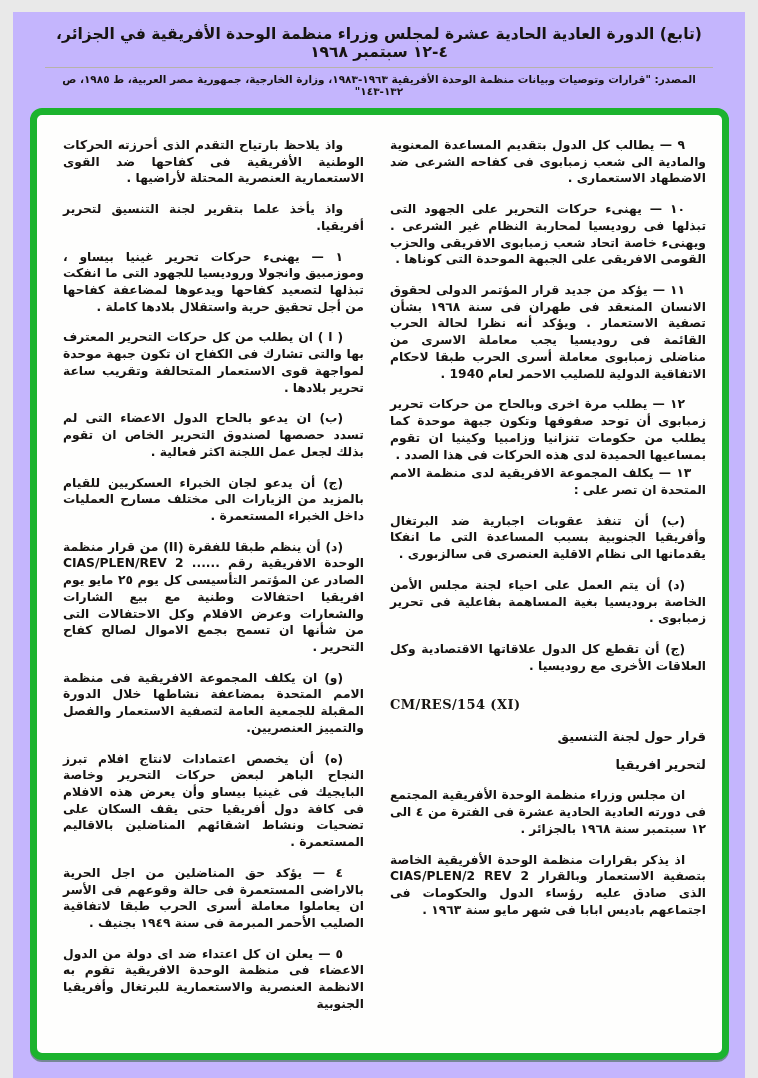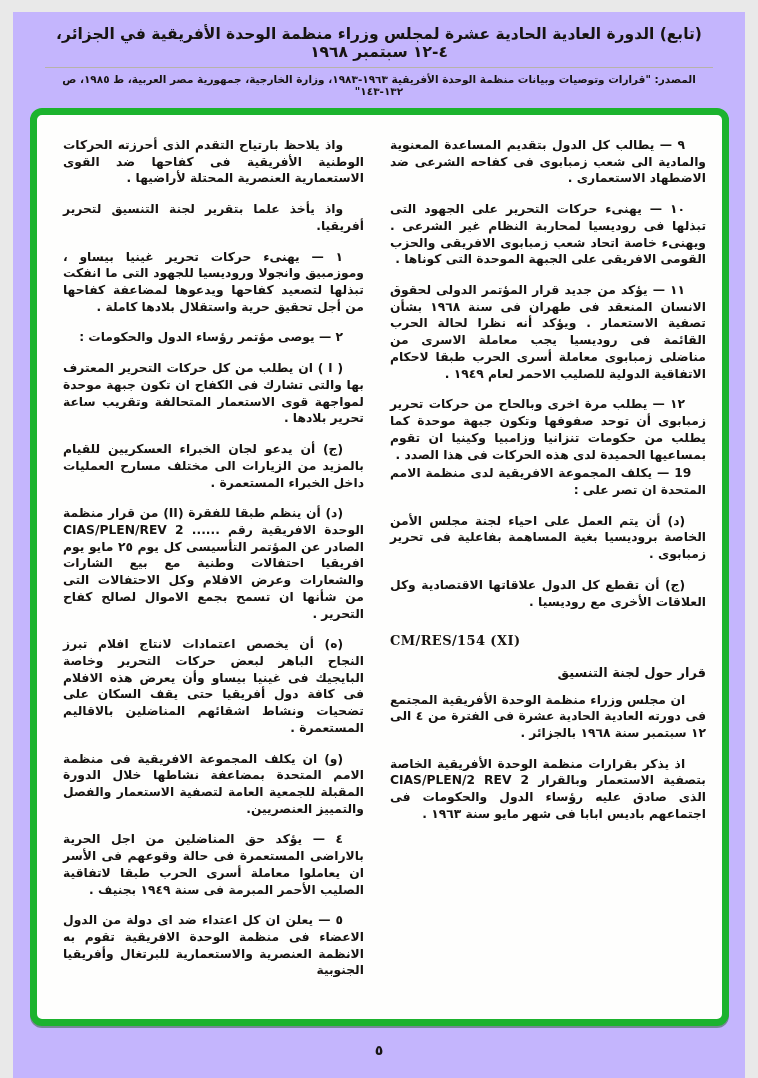--- a/index.html
+++ b/index.html
@@ -49,40 +49,42 @@
     <div class="hdr-title">(تابع) الدورة العادية الحادية عشرة لمجلس وزراء منظمة الوحدة الأفريقية في الجزائر، ٤-١٢ سبتمبر ١٩٦٨</div>
     <div class="hdr-rule"></div>
     <div class="hdr-source">المصدر: "قرارات وتوصيات وبيانات منظمة الوحدة الأفريقية ١٩٦٣-١٩٨٣، وزارة الخارجية، جمهورية مصر العربية، ط ١٩٨٥، ص ١٣٢-١٤٣"</div>
   </div>
 
   <div class="greenbox">
     <div class="cols">
       <div class="col col-first" id="col-right">
           <div class="p para">٩ — يطالب كل الدول بتقديم المساعدة المعنوية والمادية الى شعب زمبابوى فى كفاحه الشرعى ضد الاضطهاد الاستعمارى .</div>
           <div class="p para">١٠ — يهنىء حركات التحرير على الجهود التى تبذلها فى روديسيا لمحاربة النظام غير الشرعى . ويهنىء خاصة اتحاد شعب زمبابوى الافريقى والحزب القومى الافريقى على الجبهة الموحدة التى كوناها .</div>
-          <div class="p para">١١ — يؤكد من جديد قرار المؤتمر الدولى لحقوق الانسان المنعقد فى طهران فى سنة ١٩٦٨ بشأن تصفية الاستعمار . ويؤكد أنه نظرا لحالة الحرب القائمة فى روديسيا يجب معاملة الاسرى من مناضلى زمبابوى معاملة أسرى الحرب طبقا لاحكام الاتفاقية الدولية للصليب الاحمر لعام ١٩٤٩ .</div>
+          <div class="p para">١١ — يؤكد من جديد قرار المؤتمر الدولى لحقوق الانسان المنعقد فى طهران فى سنة ١٩٦٨ بشأن تصفية الاستعمار . ويؤكد أنه نظرا لحالة الحرب القائمة فى روديسيا يجب معاملة الاسرى من مناضلى زمبابوى معاملة أسرى الحرب طبقا لاحكام الاتفاقية الدولية للصليب الاحمر لعام 1940 .</div>
           <div class="p para tight">١٢ — يطلب مرة اخرى وبالحاح من حركات تحرير زمبابوى أن توحد صفوفها وتكون جبهة موحدة كما يطلب من حكومات تنزانيا وزامبيا وكينيا ان تقوم بمساعيها الحميدة لدى هذه الحركات فى هذا الصدد .</div>
-          <div class="p para aftertight">19 — يكلف المجموعة الافريقية لدى منظمة الامم المتحدة ان تصر على :</div>
+          <div class="p para aftertight">١٣ — يكلف المجموعة الافريقية لدى منظمة الامم المتحدة ان تصر على :</div>
+          <div class="p para">(ب) أن تنفذ عقوبات اجبارية ضد البرتغال وأفريقيا الجنوبية بسبب المساعدة التى ما انفكا يقدمانها الى نظام الاقلية العنصرى فى سالزبورى .</div>
           <div class="p para">(د) أن يتم العمل على احياء لجنة مجلس الأمن الخاصة بروديسيا بغية المساهمة بفاعلية فى تحرير زمبابوى .</div>
           <div class="p para">(ج) أن تقطع كل الدول علاقاتها الاقتصادية وكل العلاقات الأخرى مع روديسيا .</div>
           <div class="p code" dir="ltr">CM/RES/154  (XI)</div>
           <div class="p heading first">قرار حول لجنة التنسيق</div>
+          <div class="p heading">لتحرير افريقيا</div>
           <div class="p para">ان مجلس وزراء منظمة الوحدة الأفريقية المجتمع فى دورته العادية الحادية عشرة فى الفترة من ٤ الى ١٢ سبتمبر سنة ١٩٦٨ بالجزائر .</div>
           <div class="p para">اذ يذكر بقرارات منظمة الوحدة الأفريقية الخاصة بتصفية الاستعمار وبالقرار CIAS/PLEN/2 REV 2 الذى صادق عليه رؤساء الدول والحكومات فى اجتماعهم باديس ابابا فى شهر مايو سنة ١٩٦٣ .</div>
         </div>
       <div class="col col-second" id="col-left">
           <div class="p para">واذ يلاحظ بارتياح التقدم الذى أحرزته الحركات الوطنية الأفريقية فى كفاحها ضد القوى الاستعمارية العنصرية المحتلة لأراضيها .</div>
           <div class="p para">واذ يأخذ علما بتقرير لجنة التنسيق لتحرير أفريقيا.</div>
           <div class="p para">١ — يهنىء حركات تحرير غينيا بيساو ، وموزمبيق وانجولا وروديسيا للجهود التى ما انفكت تبذلها لتصعيد كفاحها ويدعوها لمضاعفة كفاحها من أجل تحقيق حرية واستقلال بلادها كاملة .</div>
-          <div class="p para">٢ — يوصى مؤتمر رؤساء الدول والحكومات :</div>
           <div class="p para">( ا ) ان يطلب من كل حركات التحرير المعترف بها والتى تشارك فى الكفاح ان تكون جبهة موحدة لمواجهة قوى الاستعمار المتحالفة وتقريب ساعة تحرير بلادها .</div>
+          <div class="p para">(ب) ان يدعو بالحاح الدول الاعضاء التى لم تسدد حصصها لصندوق التحرير الخاص ان تقوم بذلك لجعل عمل اللجنة اكثر فعالية .</div>
           <div class="p para">(ج) أن يدعو لجان الخبراء العسكريين للقيام بالمزيد من الزيارات الى مختلف مسارح العمليات داخل الخبراء المستعمرة .</div>
           <div class="p para">(د) أن ينظم طبقا للفقرة (II) من قرار منظمة الوحدة الافريقية رقم ...... CIAS/PLEN/REV 2 الصادر عن المؤتمر التأسيسى كل يوم ٢٥ مايو يوم افريقيا احتفالات وطنية مع بيع الشارات والشعارات وعرض الافلام وكل الاحتفالات التى من شأنها ان تسمح بجمع الاموال لصالح كفاح التحرير .</div>
+          <div class="p para">(و) ان يكلف المجموعة الافريقية فى منظمة الامم المتحدة بمضاعفة نشاطها خلال الدورة المقبلة للجمعية العامة لتصفية الاستعمار والفصل والتمييز العنصريين.</div>
           <div class="p para">(ه) أن يخصص اعتمادات لانتاج افلام تبرز النجاح الباهر لبعض حركات التحرير وخاصة البايجيك فى غينيا بيساو وأن يعرض هذه الافلام فى كافة دول أفريقيا حتى يقف السكان على تضحيات ونشاط اشقائهم المناضلين بالاقاليم المستعمرة .</div>
-          <div class="p para">(و) ان يكلف المجموعة الافريقية فى منظمة الامم المتحدة بمضاعفة نشاطها خلال الدورة المقبلة للجمعية العامة لتصفية الاستعمار والفصل والتمييز العنصريين.</div>
           <div class="p para">٤ — يؤكد حق المناضلين من اجل الحرية بالاراضى المستعمرة فى حالة وقوعهم فى الأسر ان يعاملوا معاملة أسرى الحرب طبقا لاتفاقية الصليب الأحمر المبرمة فى سنة ١٩٤٩ بجنيف .</div>
           <div class="p para">٥ — يعلن ان كل اعتداء ضد اى دولة من الدول الاعضاء فى منظمة الوحدة الافريقية تقوم به الانظمة العنصرية والاستعمارية للبرتغال وأفريقيا الجنوبية</div>
         </div>
     </div>
   </div>
 
   <div class="ftr">
     <span class="pagenum">٥</span>
   </div>
 

